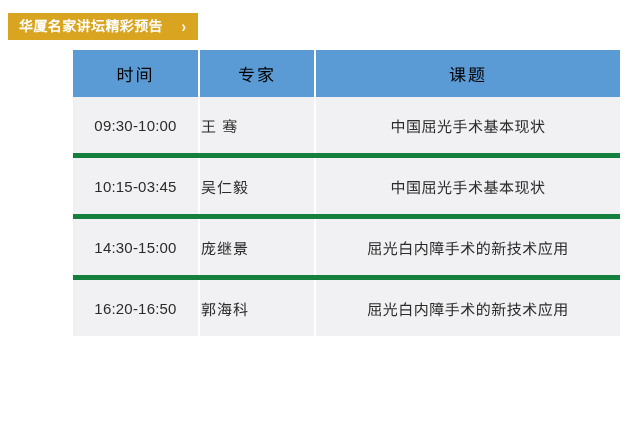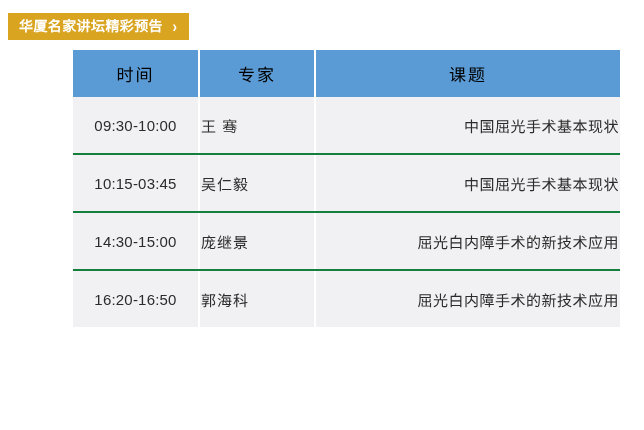--- a/index.html
+++ b/index.html
@@ -18,21 +18,21 @@
 
   
   .banner-wrap {
     position: absolute;
     left: 8px;
     top: 13px;
   }
   .banner {
     display: inline-flex;
     align-items: center;
-    gap: 9px;
+    gap: 18px;
     background: #d9a520;
     color: #ffffff;
     padding: 4px 11px 5px 11px;
     box-sizing: border-box;
     height: 27px;
   }
   .banner-title {
     font-size: 14px;
     font-weight: bold;
     letter-spacing: 0.4px;
@@ -76,38 +76,38 @@
     letter-spacing: 2px;
   }
   table.schedule thead th:last-child { border-right: none; }
 
   table.schedule tbody td {
     background: #f1f1f3;
     color: #2b2b2b;
     height: 54px;
     vertical-align: middle;
     border-right: 2px solid #ffffff;
-    border-bottom: 2px solid #15803d;
+    border-bottom: 5px solid #15803d;
     font-size: 15px;
   }
   table.schedule tbody tr:last-child td { border-bottom: none; }
   table.schedule tbody td:last-child { border-right: none; }
 
   td.cell-time {
     text-align: center;
     font-size: 15.5px;
     letter-spacing: 0.2px;
   }
   td.cell-expert {
     text-align: left;
     font-size: 15.5px;
     letter-spacing: 1px;
   }
   td.cell-topic {
-    text-align: right;
+    text-align: center;
     font-size: 15.5px;
     letter-spacing: 0.5px;
   }
 </style>
 </head>
 <body>
 
 <div class="banner-wrap">
   <div class="banner">
     <span class="banner-title">华厦名家讲坛精彩预告</span>

